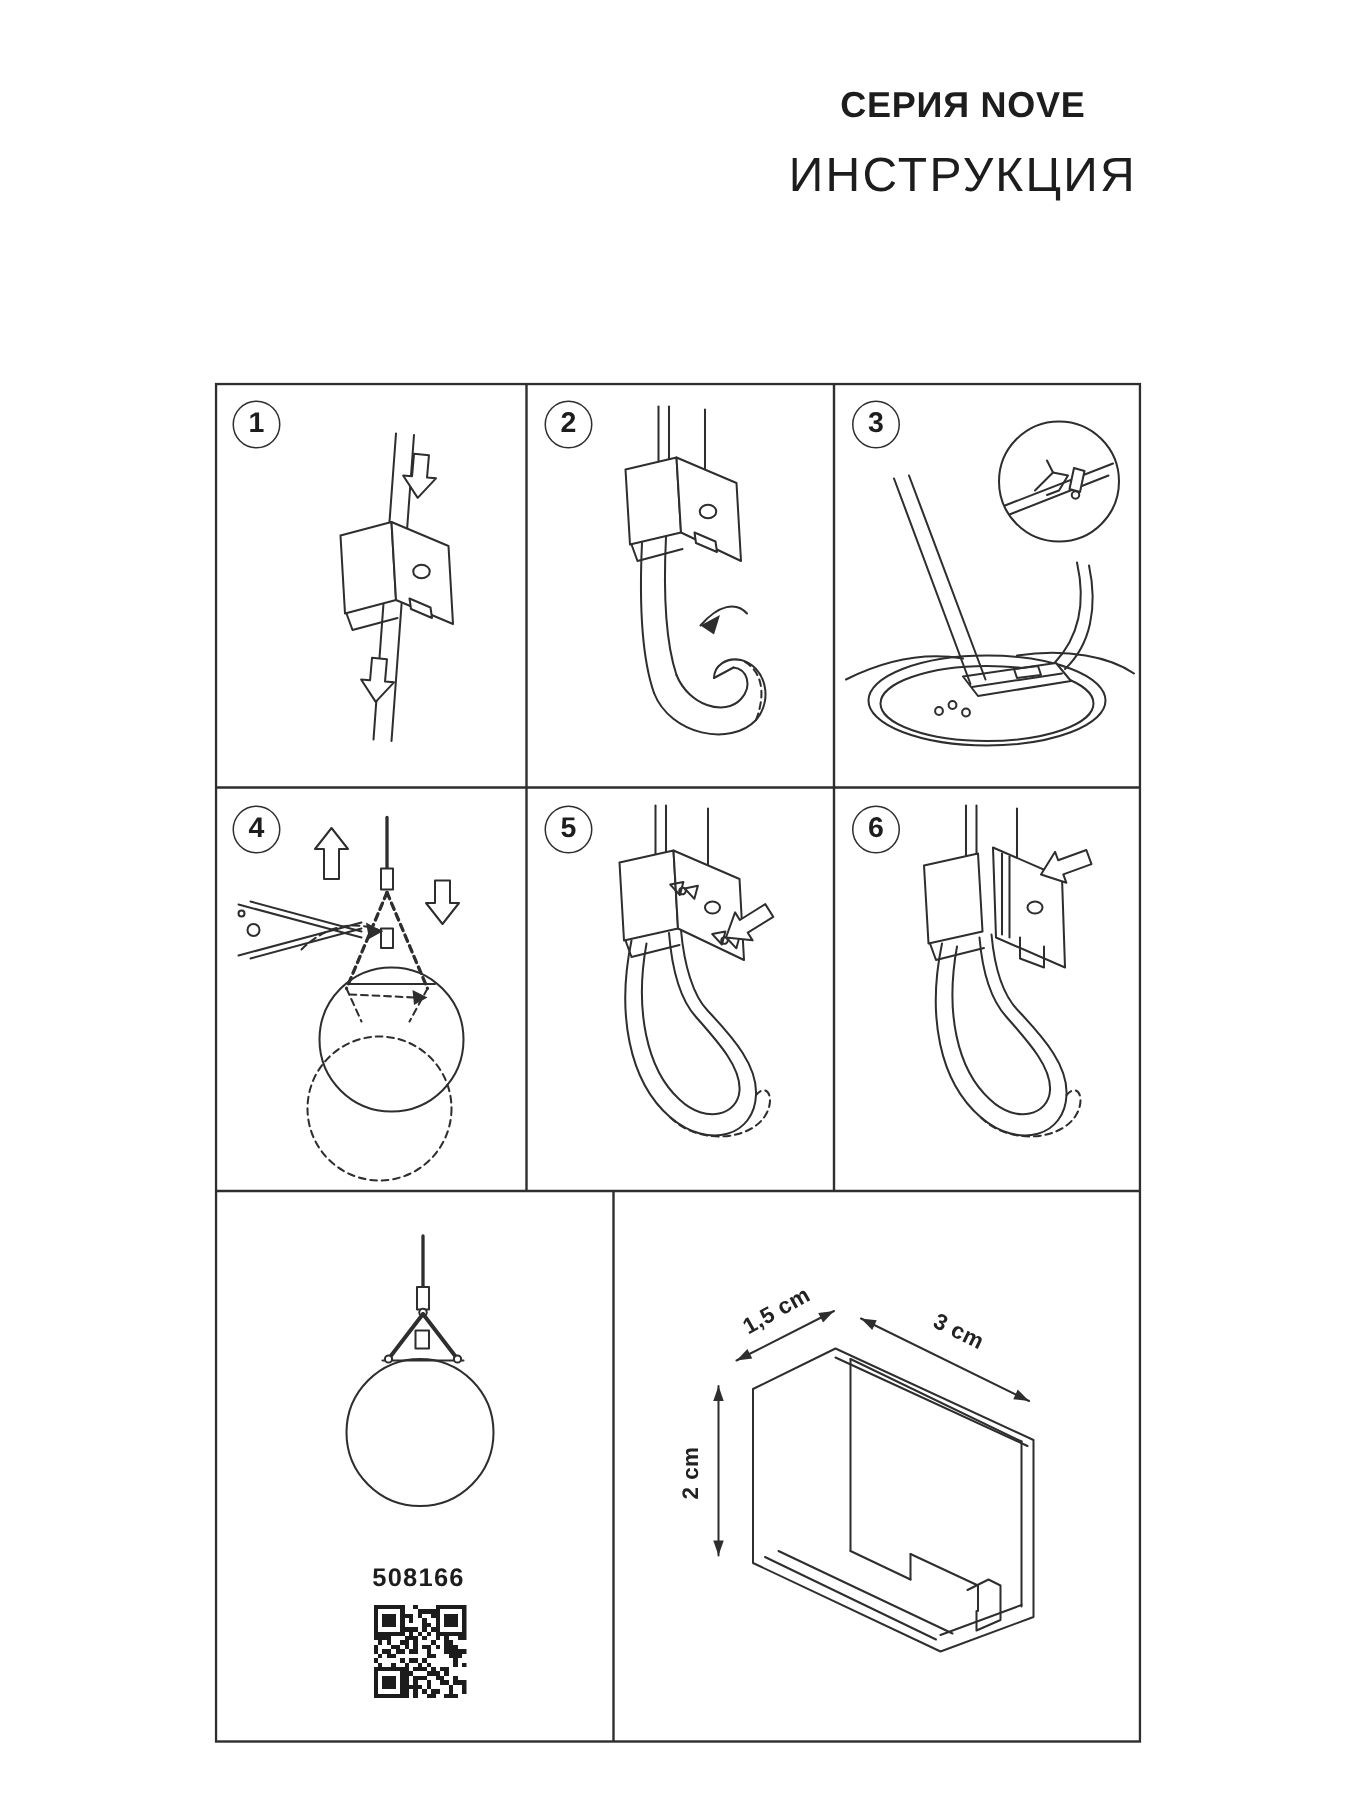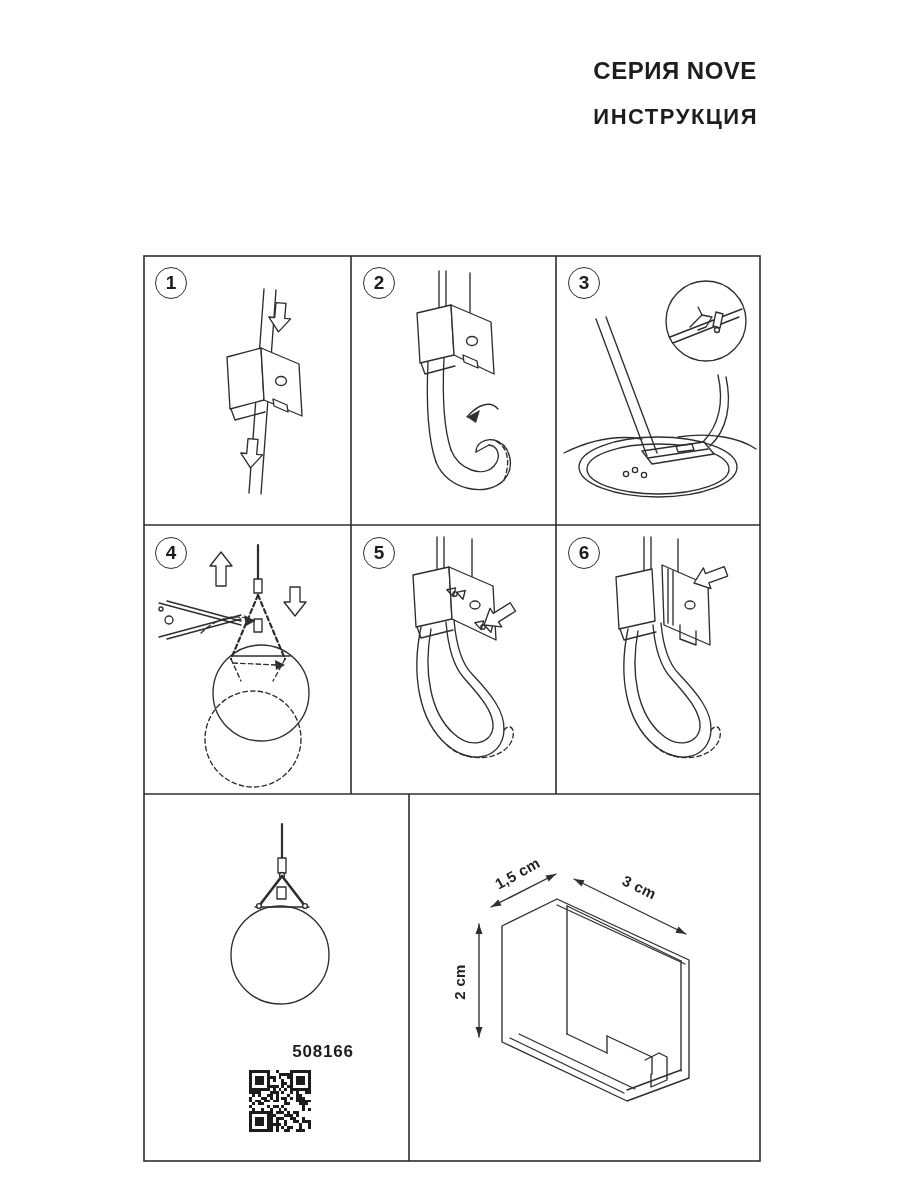--- a/index.html
+++ b/index.html
@@ -5,23 +5,23 @@
   html,body{margin:0;padding:0;background:#fff;}
   .page{position:relative;width:902px;height:1200px;background:#ffffff;overflow:hidden;
         font-family:"Liberation Sans",sans-serif;color:#1d1d1d;}
 
   
   .logo-box{position:absolute;left:142px;top:58px;width:122px;height:139px;
             border:2px solid #4a4a4a;background:#fff;}
   .logosvg text{fill:#1d1d1d;stroke:none;}
 
   
-  .header{position:absolute;top:55px;right:144px;text-align:left;}
+  .header{position:absolute;top:55px;right:144px;text-align:center;}
   .h-small{font-size:24px;font-weight:700;line-height:31px;letter-spacing:.5px;}
-  .h-big{font-size:22px;font-weight:700;line-height:35px;letter-spacing:1.5px;}
+  .h-big{font-size:32px;font-weight:400;line-height:35px;letter-spacing:1.5px;}
   .h-gap{height:13px;}
 
   
   .gridlines{position:absolute;left:143px;top:255px;}
   .gridlines line,.gridlines rect{stroke:#2e2e2e;stroke-width:1.6;fill:none;}
 
   .badge{position:absolute;width:30px;height:30px;border:1.8px solid #2e2e2e;border-radius:50%;
          display:flex;align-items:center;justify-content:center;
          font-size:19px;font-weight:700;background:#fff;}
 
@@ -30,21 +30,21 @@
   .art *{fill:none;stroke:#2e2e2e;stroke-width:1.35;stroke-linecap:round;stroke-linejoin:round;}
   .art .f{fill:#ffffff;}
   .art .dk{fill:#2e2e2e;stroke:none;}
   .art .th{stroke-width:2.2;}
   .art .th3{stroke-width:2.6;}
   .art .dash{stroke-dasharray:4.5 3.2;}
   .art text{fill:#222;stroke:none;font-family:"Liberation Sans",sans-serif;
             font-size:15px;font-weight:700;letter-spacing:.3px;}
 
   .article-label{position:absolute;left:143px;top:1042px;width:272px;text-align:center;
-                 font-size:17px;font-weight:700;letter-spacing:.8px;color:#1d1d1d;padding-left:44px;}
+                 font-size:17px;font-weight:700;letter-spacing:.8px;color:#1d1d1d;}
   .qr{position:absolute;left:249px;top:1070px;width:62px;height:62px;}
 </style>
 </head>
 <body>
 
 <div class="page">
 
 
   <div class="header">
     <div class="h-small">СЕРИЯ NOVE</div>

